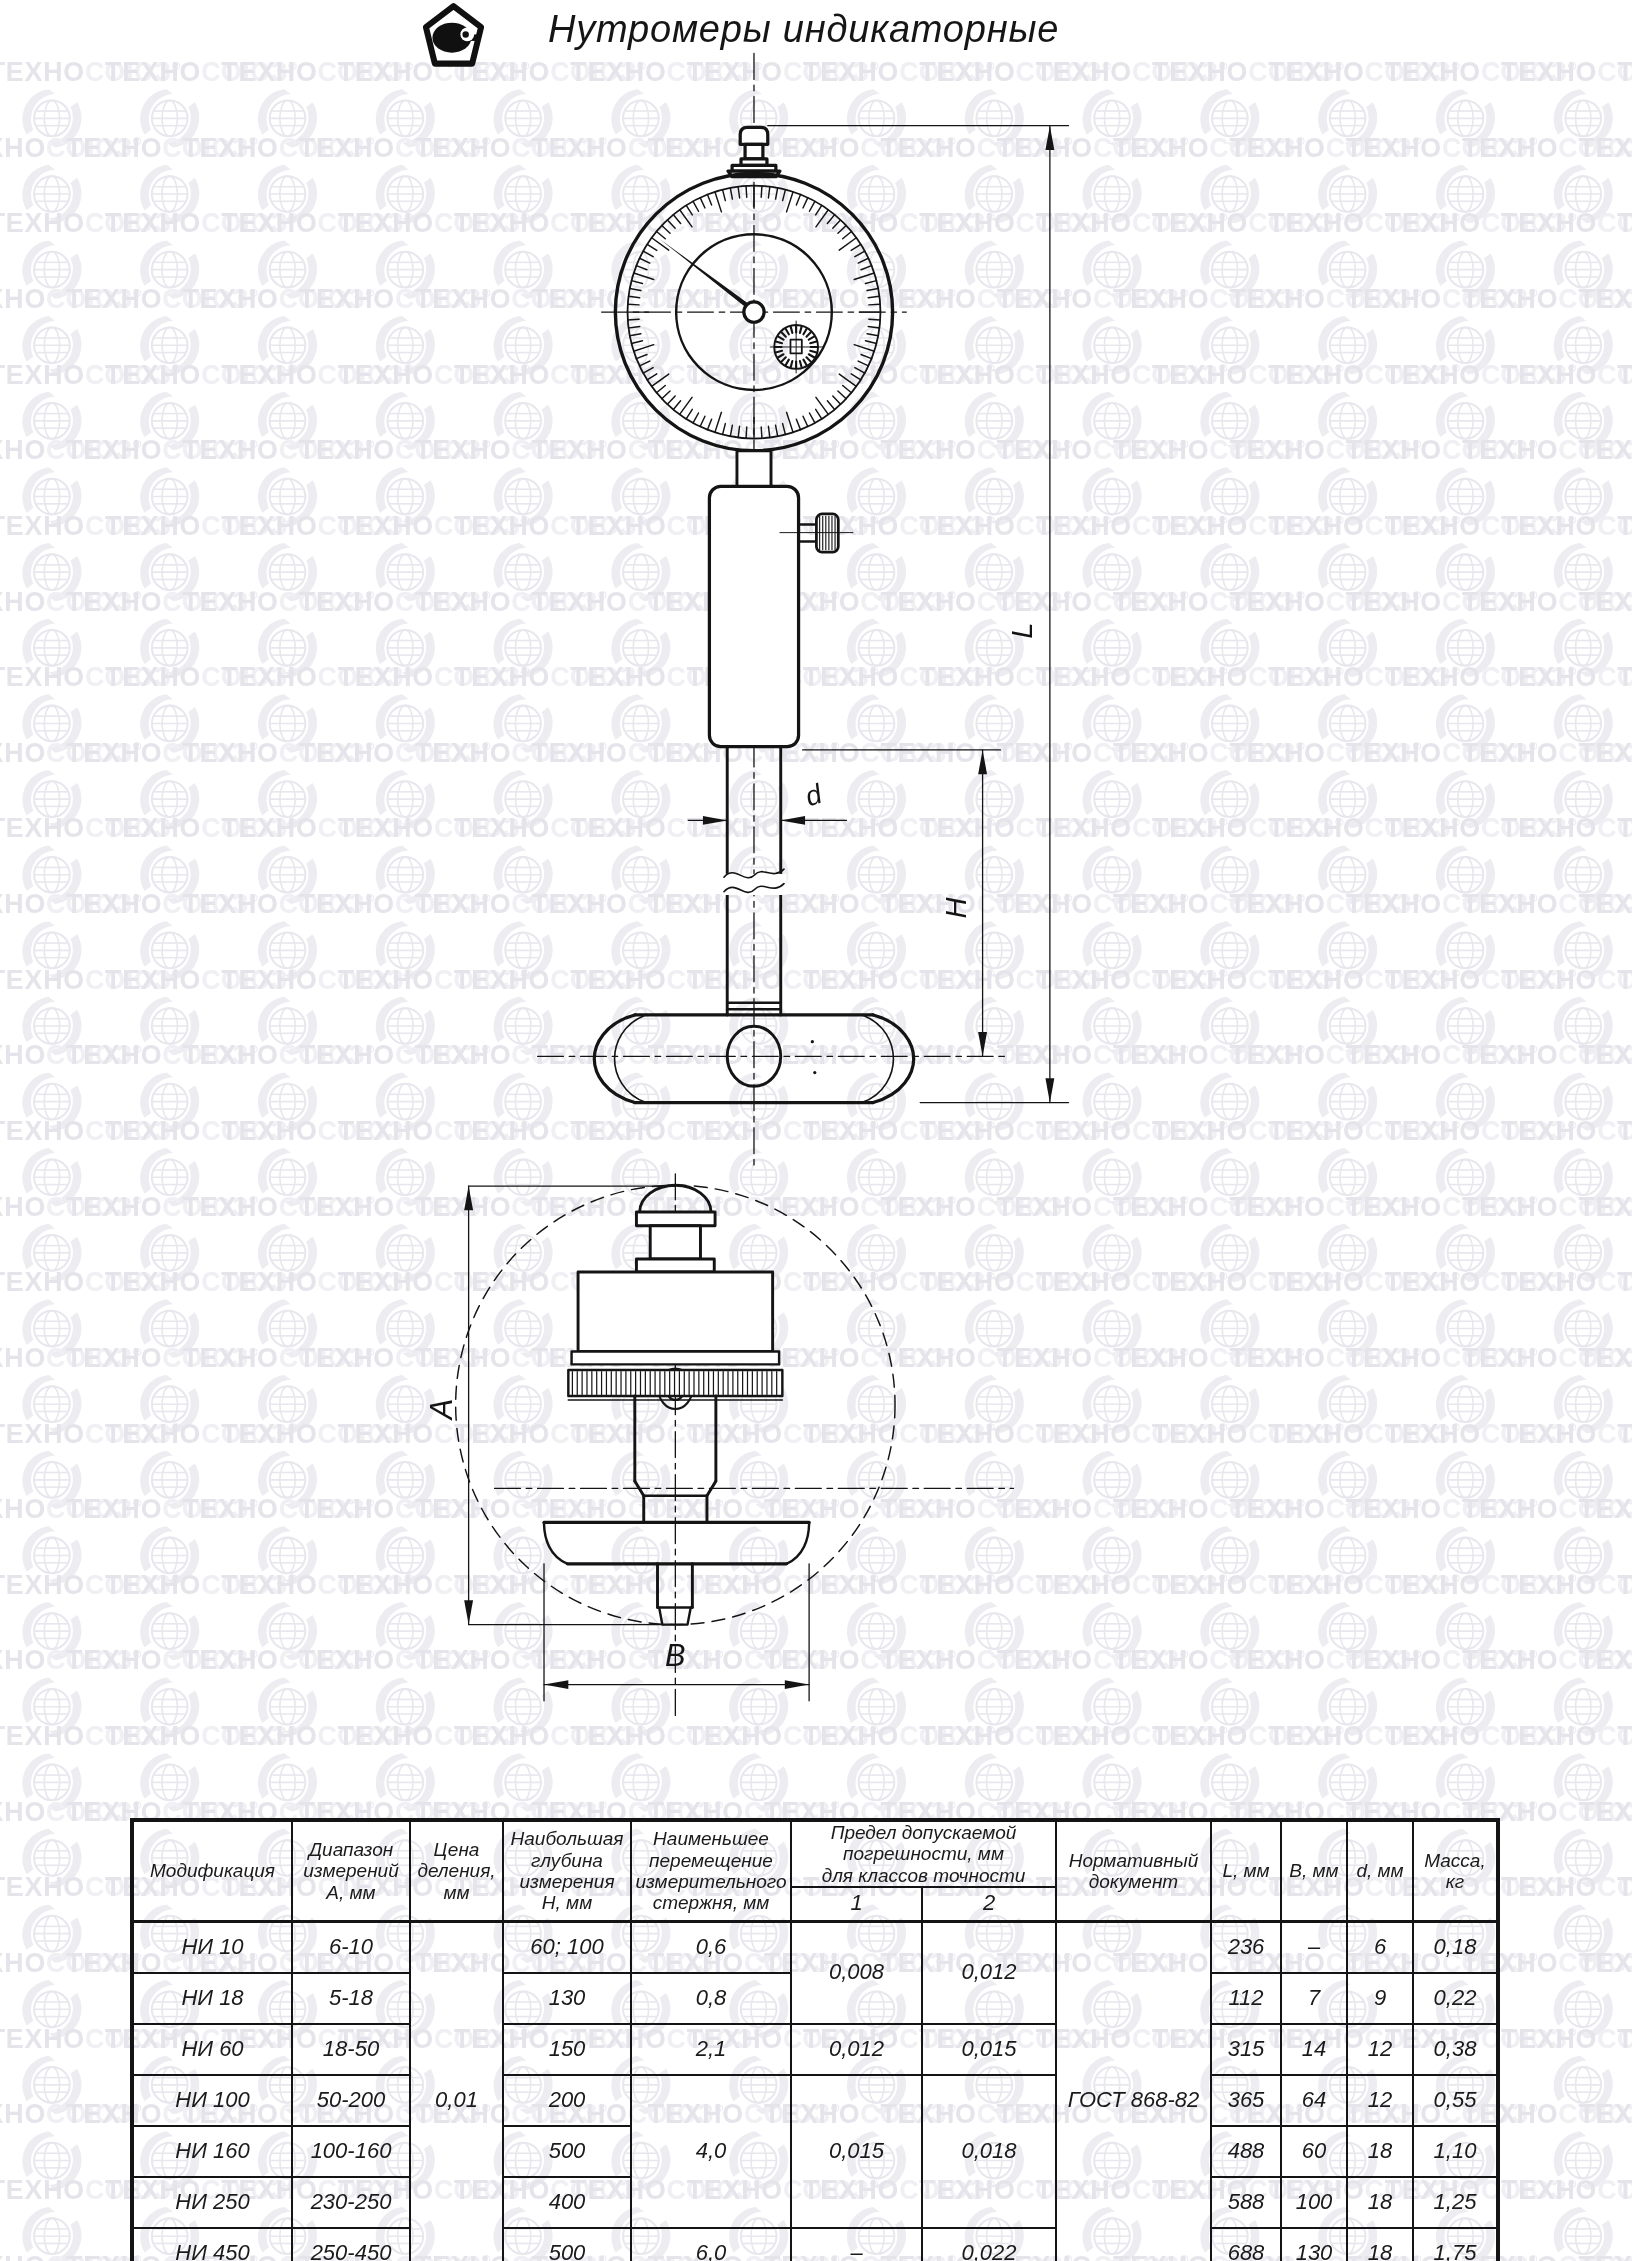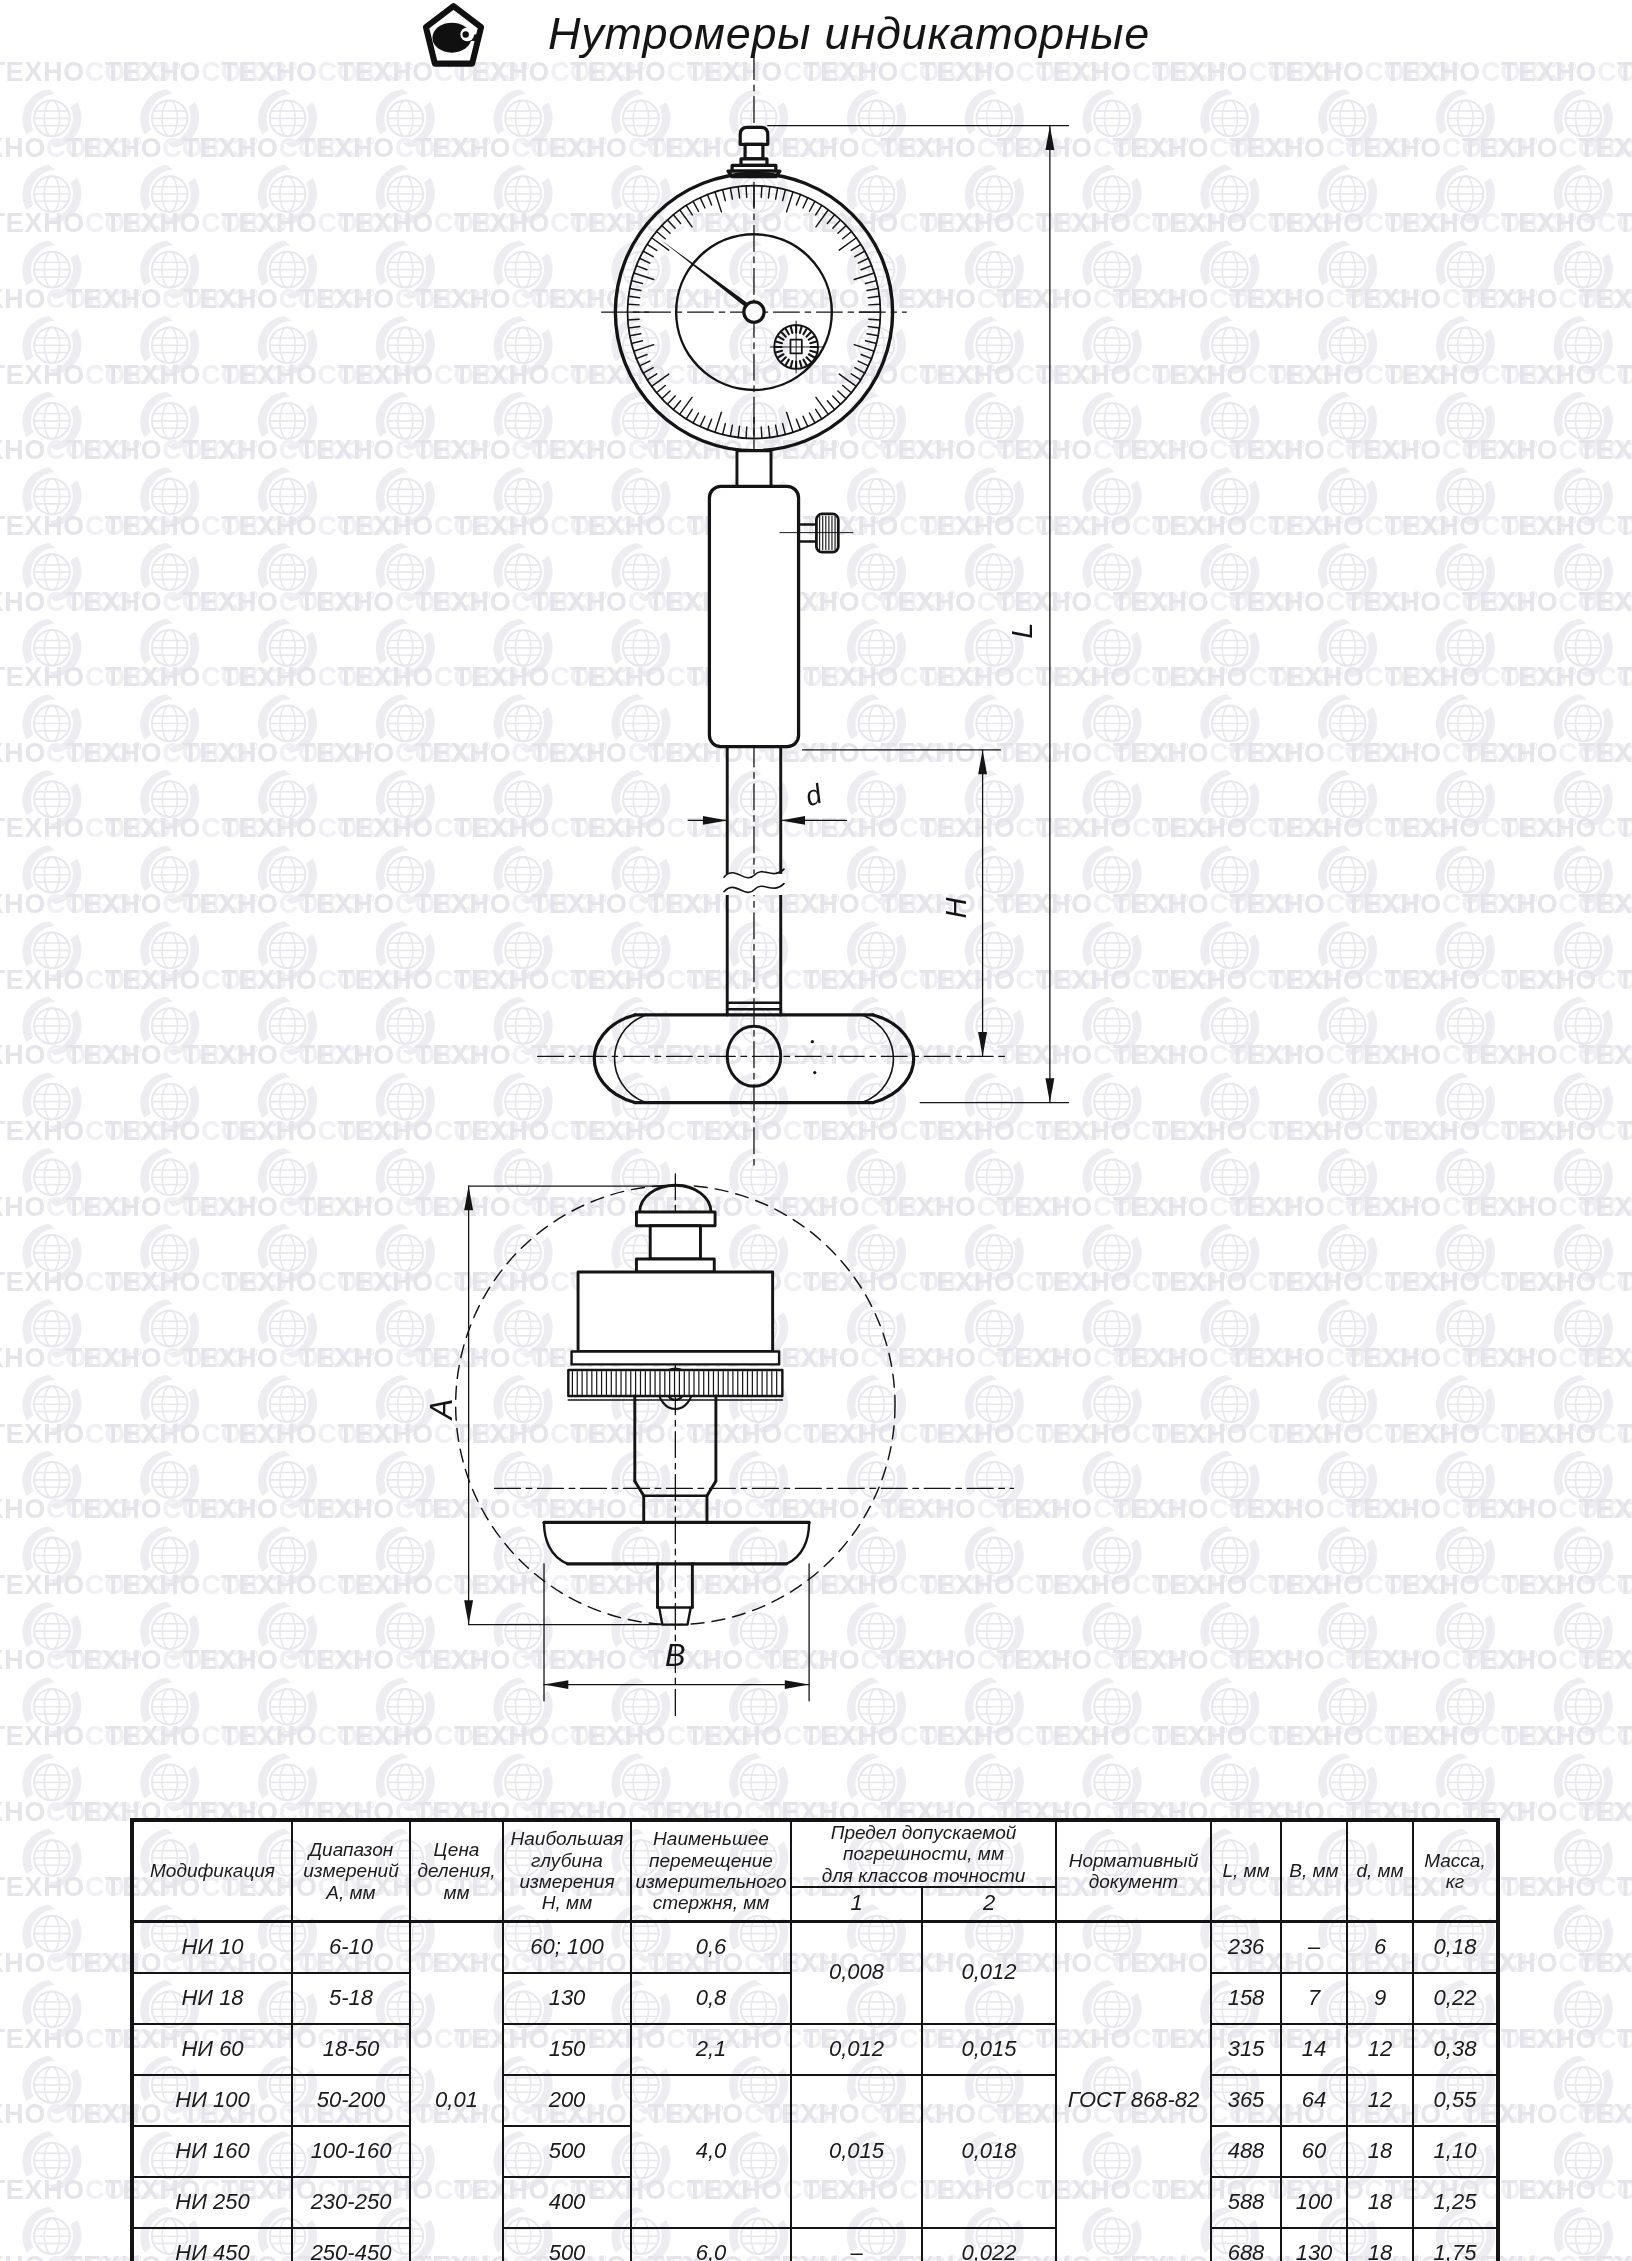--- a/index.html
+++ b/index.html
@@ -5,21 +5,21 @@
   html,body{margin:0;padding:0;background:#888;}
   .canvas{
     position:relative;width:1632px;height:2261px;background:#ffffff;
     overflow:hidden;font-family:"Liberation Sans",sans-serif;margin:0 auto;
   }
   #wm-layer{position:absolute;left:0;top:0;z-index:0;pointer-events:none;}
   #draw-layer{position:absolute;left:0;top:0;z-index:1;pointer-events:none;}
   .brand-logo{position:absolute;left:417px;top:1.6px;z-index:2;}
   .page-title{
     position:absolute;left:548px;top:8px;z-index:2;
-    font-size:45px;font-style:italic;font-weight:400;letter-spacing:0.8px;color:#151515;
+    font-size:38px;font-style:italic;font-weight:400;letter-spacing:0.8px;color:#151515;
     white-space:nowrap;
   }
   .spec-table{position:absolute;left:130px;top:1818px;z-index:2;}
   .spec-table table{
     border-collapse:collapse;table-layout:fixed;width:1366px;
     border:4px solid #141414;background:transparent;
   }
   .spec-table th,.spec-table td{
     border:2px solid #141414;padding:0 1.6px;text-align:center;vertical-align:middle;
     font-style:italic;font-weight:400;color:#1a1a1a;white-space:pre-line;line-height:1.12;
@@ -1314,21 +1314,21 @@
             <td>236</td>
             <td>–</td>
             <td>6</td>
             <td>0,18</td>
           </tr>
           <tr>
             <td>НИ 18</td>
             <td>5-18</td>
             <td>130</td>
             <td>0,8</td>
-            <td>158</td>
+            <td>112</td>
             <td>7</td>
             <td>9</td>
             <td>0,22</td>
           </tr>
           <tr>
             <td>НИ 60</td>
             <td>18-50</td>
             <td>150</td>
             <td>2,1</td>
             <td>0,012</td>

